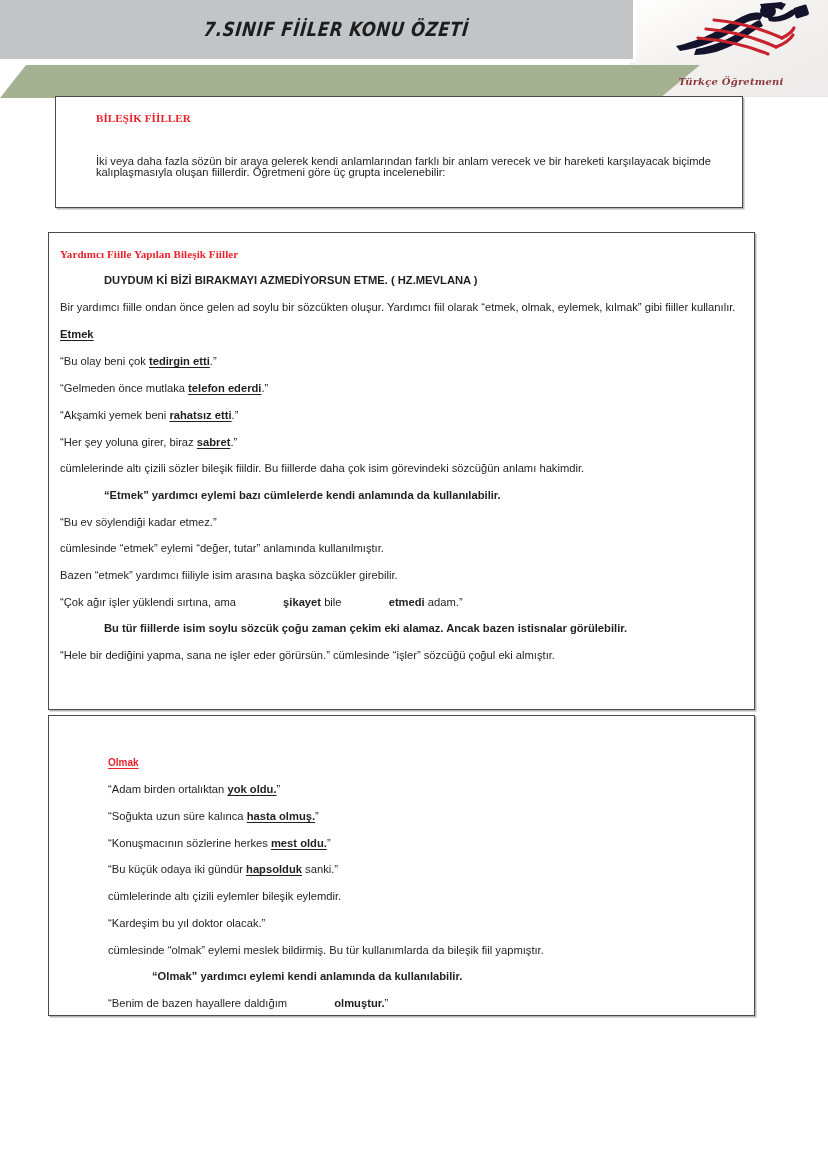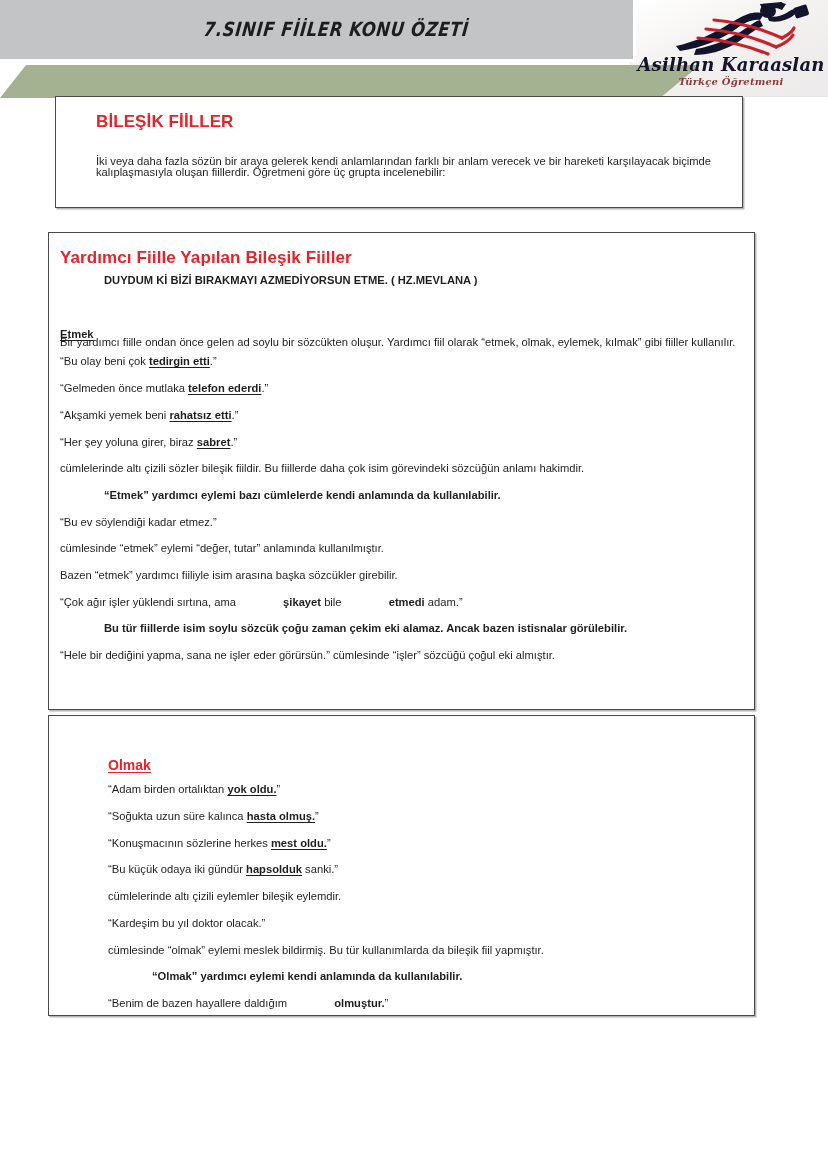--- a/index.html
+++ b/index.html
@@ -90,43 +90,44 @@
     font-size: 11.2px;
     line-height: 1.35;
     color: #1f1f1f;
     white-space: nowrap;
   }
   .wrapline { white-space: normal; }
 
   .heading-red {
     color: #e8222a;
     font-weight: 700;
-    font-size: 17px;
+    font-size: 11px;
     letter-spacing: 0.1px;
+    font-family: Liberation Serif, serif;
   }
   .heading-red-u {
     color: #e8222a;
     font-weight: 700;
-    font-size: 14px;
+    font-size: 10px;
     text-decoration: underline;
     text-underline-offset: 2px;
   }
   .strong { font-weight: 700; margin-left: 44px; }
   .bu { font-weight: 700; text-decoration: underline; text-underline-offset: 1.5px; }
 
   
   #box1-title { position: absolute; left: 96px; top: 111px; }
   #box1-p1    { position: absolute; left: 96px; top: 154px; width: 632px; }
   #box1-p2    { position: absolute; left: 96px; top: 165px; width: 632px; }
 
   
   .b2 { position: absolute; left: 60px; }
   #b2-h        { top: 247px; }
   #b2-mevlana  { top: 273px; }
-  #b2-desc     { top: 300px; margin-top: 35px; }
+  #b2-desc     { top: 300px; }
   #b2-etmek    { top: 327px; }
   #b2-ex1      { top: 354px; }
   #b2-ex2      { top: 381px; }
   #b2-ex3      { top: 408px; text-align: right; }
   #b2-ex4      { top: 435px; }
   #b2-note1    { top: 461px; }
   #b2-bold1    { top: 488px; }
   #b2-ex5      { top: 515px; }
   #b2-note2    { top: 541px; }
   #b2-note3    { top: 568px; }
@@ -205,21 +206,20 @@
         <path d="M144 0 L150 2 L146 8 L141 6 Z" fill="#13132b"></path>
         <path d="M131 14 C138 16, 146 14, 152 10 C156 7, 160 6, 163 8 L158 13 C152 18, 142 21, 133 19 Z" fill="#13132b"></path>
         <rect x="158" y="4" width="14" height="11" rx="2" transform="rotate(-18 165 9)" fill="#13132b"></rect>
         <path d="M78 18 C100 20, 124 26, 146 36" stroke="#c8232c" stroke-width="3.2" fill="none" stroke-linecap="round"></path>
         <path d="M70 27 C94 29, 118 35, 140 45" stroke="#c8232c" stroke-width="3.2" fill="none" stroke-linecap="round"></path>
         <path d="M62 36 C86 38, 110 43, 132 52" stroke="#c8232c" stroke-width="3.2" fill="none" stroke-linecap="round"></path>
         <path d="M146 36 C152 33, 156 30, 158 26" stroke="#c8232c" stroke-width="3.2" fill="none" stroke-linecap="round"></path>
         <path d="M140 45 C148 42, 154 38, 157 33" stroke="#c8232c" stroke-width="3.2" fill="none" stroke-linecap="round"></path>
       </g>
     </svg>
-    <div class="logo-name">Asilhan Karaaslan</div>
     <div class="logo-sub">Türkçe Öğretmeni</div>
   </div>
 </div>
 
 <div class="box" id="box-1"></div>
 
 <div class="line heading-red" id="box1-title">BİLEŞİK FİİLLER</div>
 <div class="line wrapline" id="box1-p1">İki veya daha fazla sözün bir araya gelerek kendi anlamlarından farklı bir anlam verecek ve bir hareketi karşılayacak biçimde</div>
 <div class="line wrapline" id="box1-p2">kalıplaşmasıyla oluşan fiillerdir. Öğretmeni göre üç grupta incelenebilir:</div>
 

